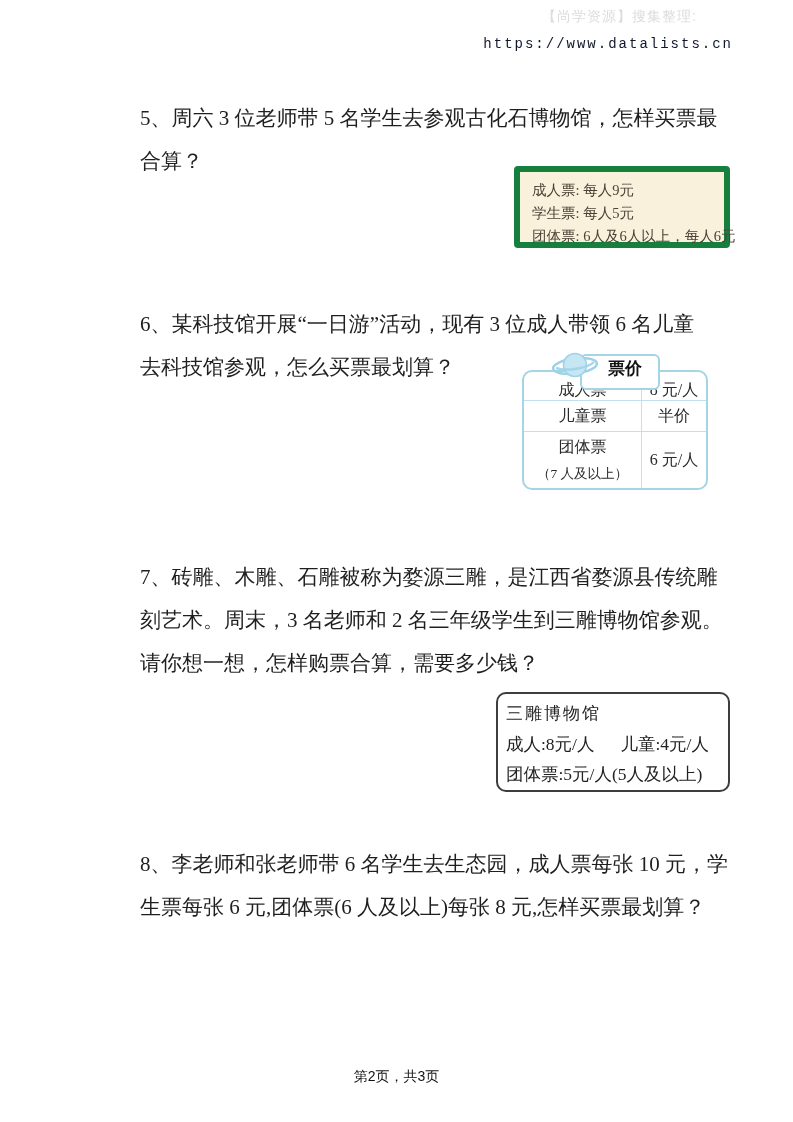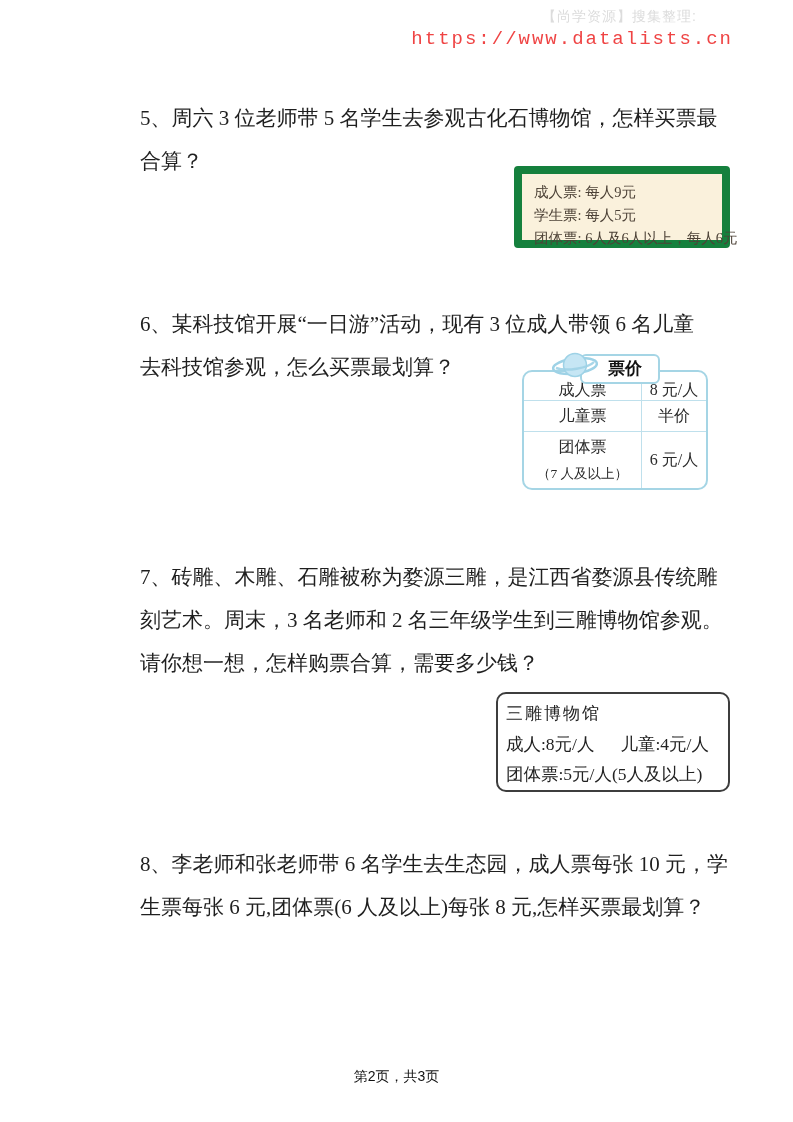--- a/index.html
+++ b/index.html
@@ -24,24 +24,24 @@
     user-select: none;
   }
   .watermark .wm-line1 {
     font-family: "Liberation Sans", sans-serif;
     font-size: 14px;
     letter-spacing: 1px;
     padding-right: 36px;
   }
   .watermark .wm-line2 {
     font-family: "Liberation Mono", "DejaVu Sans Mono", monospace;
-    font-size: 19px;
+    font-size: 14px;
     letter-spacing: 2px;
-    margin-top: 2px;
-    color: #ef4444;
+    margin-top: 10px;
+    color: #0f172a;
   }
   
   .q {
     position: absolute;
     left: 96px;
     width: 596px;
     font-size: 21px;
     line-height: 43px;
     color: #1f1f1f;
   }
@@ -52,21 +52,21 @@
   #q8 { top: 843px; }
 
   
   .cream-box {
     position: absolute;
     left: 470px;
     top: 166px;
     width: 216px;
     height: 82px;
     background: #faf1dc;
-    border: 8px solid #15803d;
+    border: 6px solid #15803d;
     border-radius: 4px;
     padding: 7px 10px 6px 12px;
     font-size: 14.5px;
     line-height: 23px;
     color: #4d4237;
     white-space: nowrap;
   }
 
   
   .price-table {
@@ -97,21 +97,21 @@
   .price-table .sub { font-size: 13.5px; margin-top: 10px; white-space: nowrap; }
 
   .table-tab {
     position: absolute;
     left: 536px;
     top: 354px;
     z-index: 3;
     background: #ffffff;
     border: 2px solid #a5d5e5;
     border-radius: 6px;
-    padding: 1px 16px 2px 26px;
+    padding: 1px 16px 8px 26px;
     font-family: "Liberation Sans", sans-serif;
     font-weight: bold;
     font-size: 17px;
     color: #111111;
   }
   .planet {
     position: absolute;
     left: 508px;
     top: 350px;
     z-index: 4;

